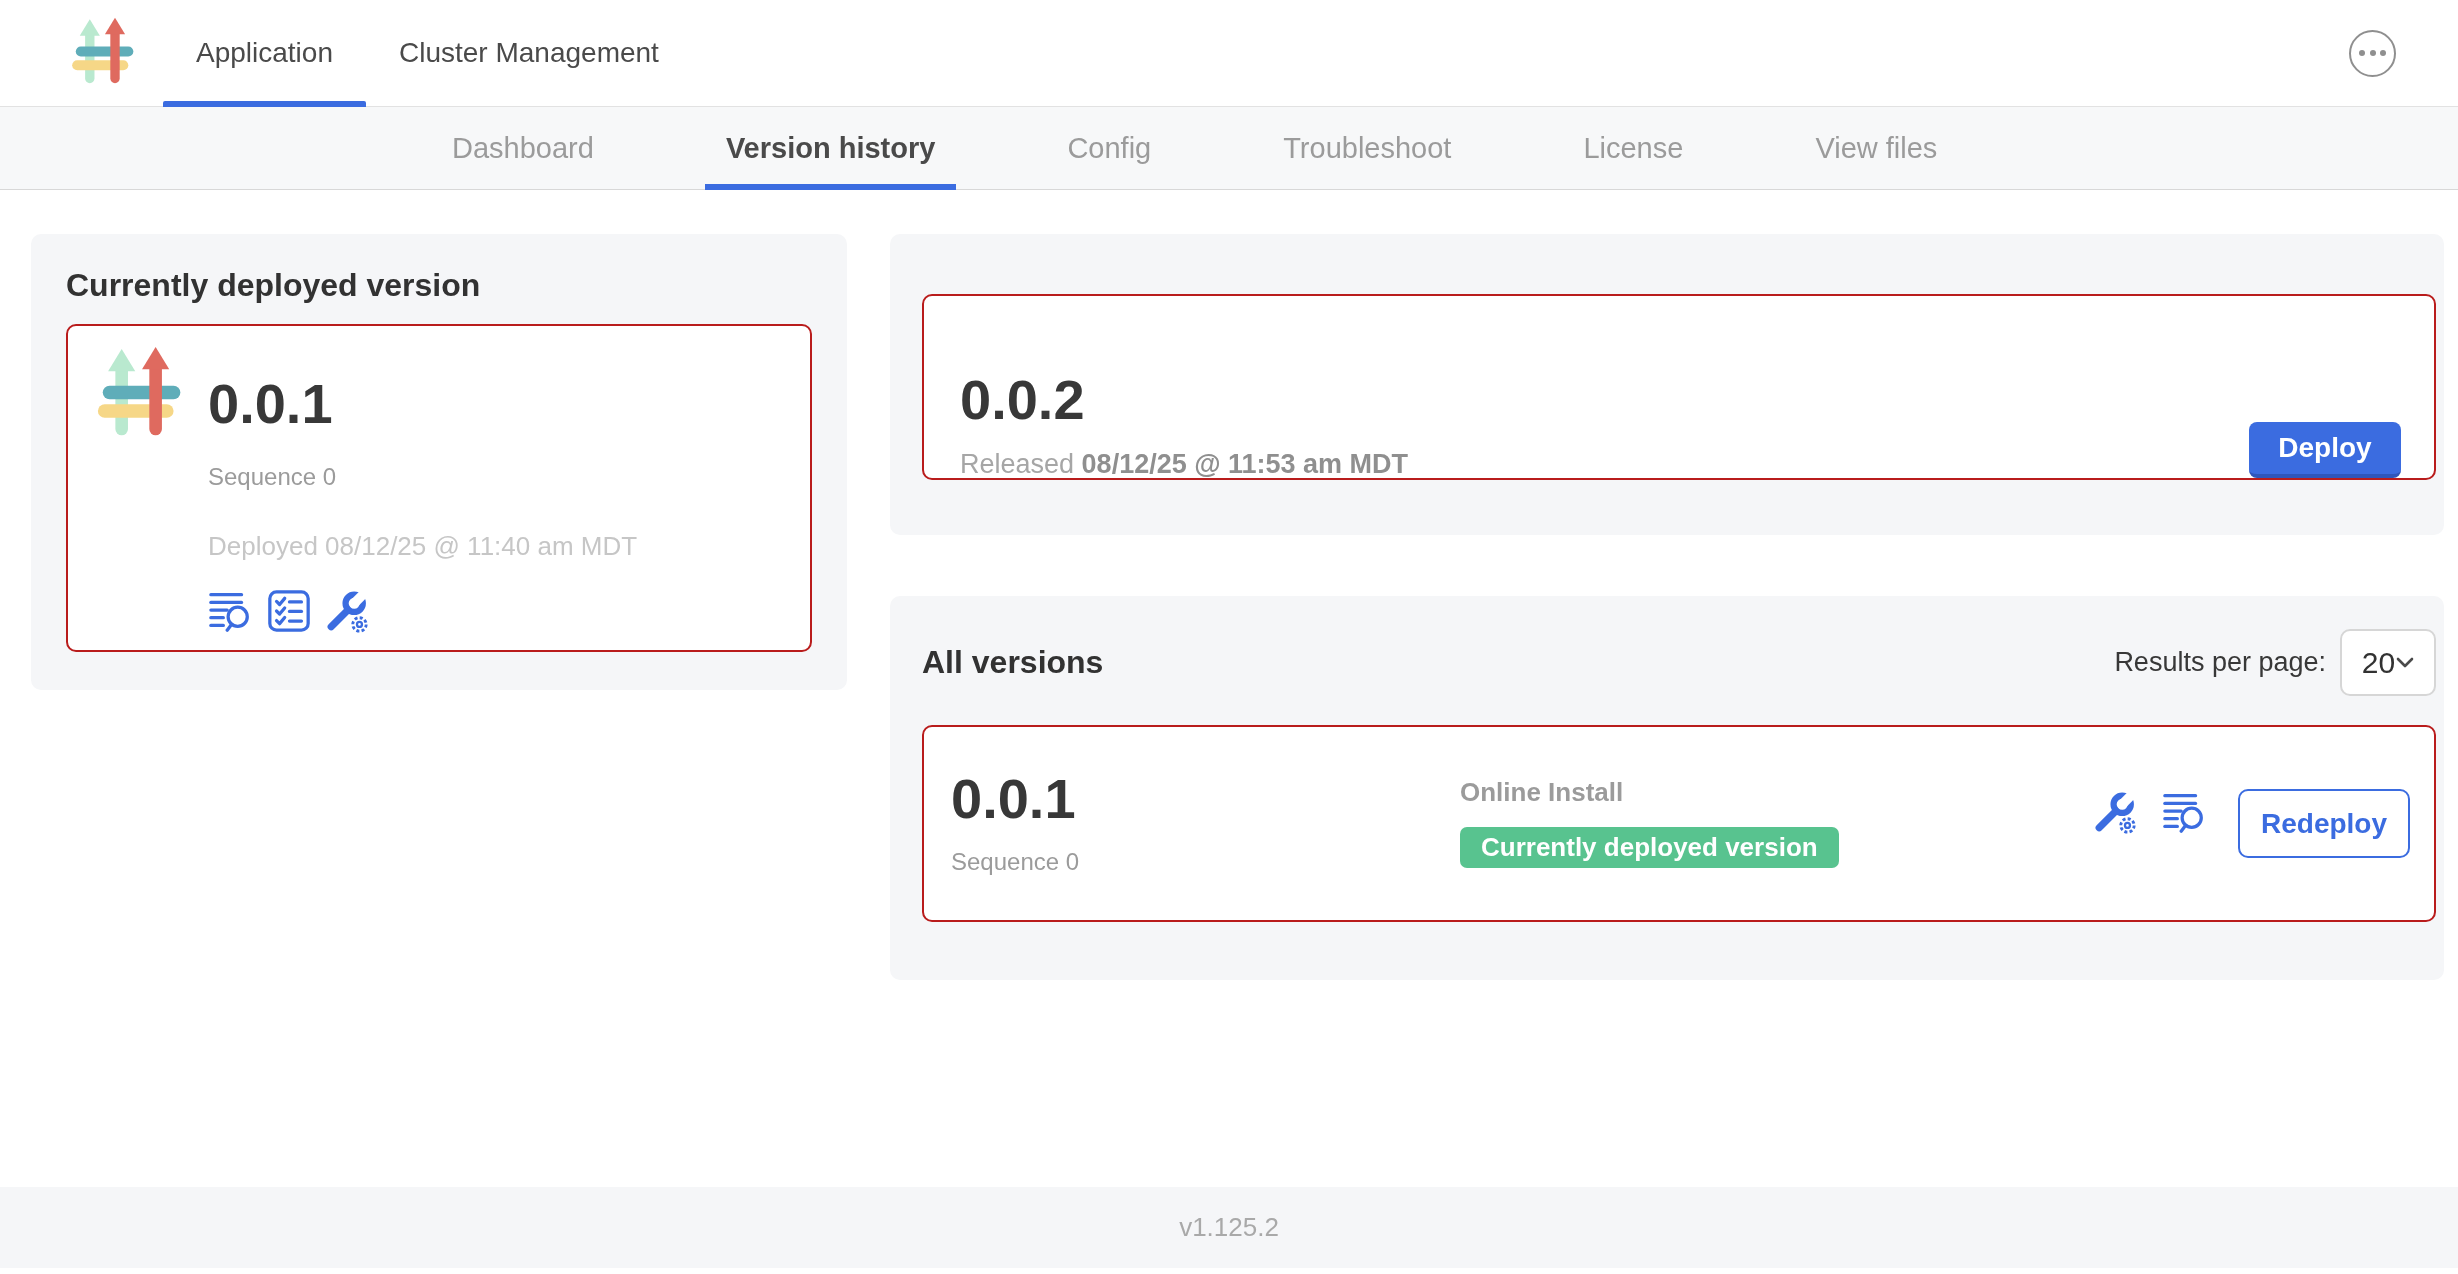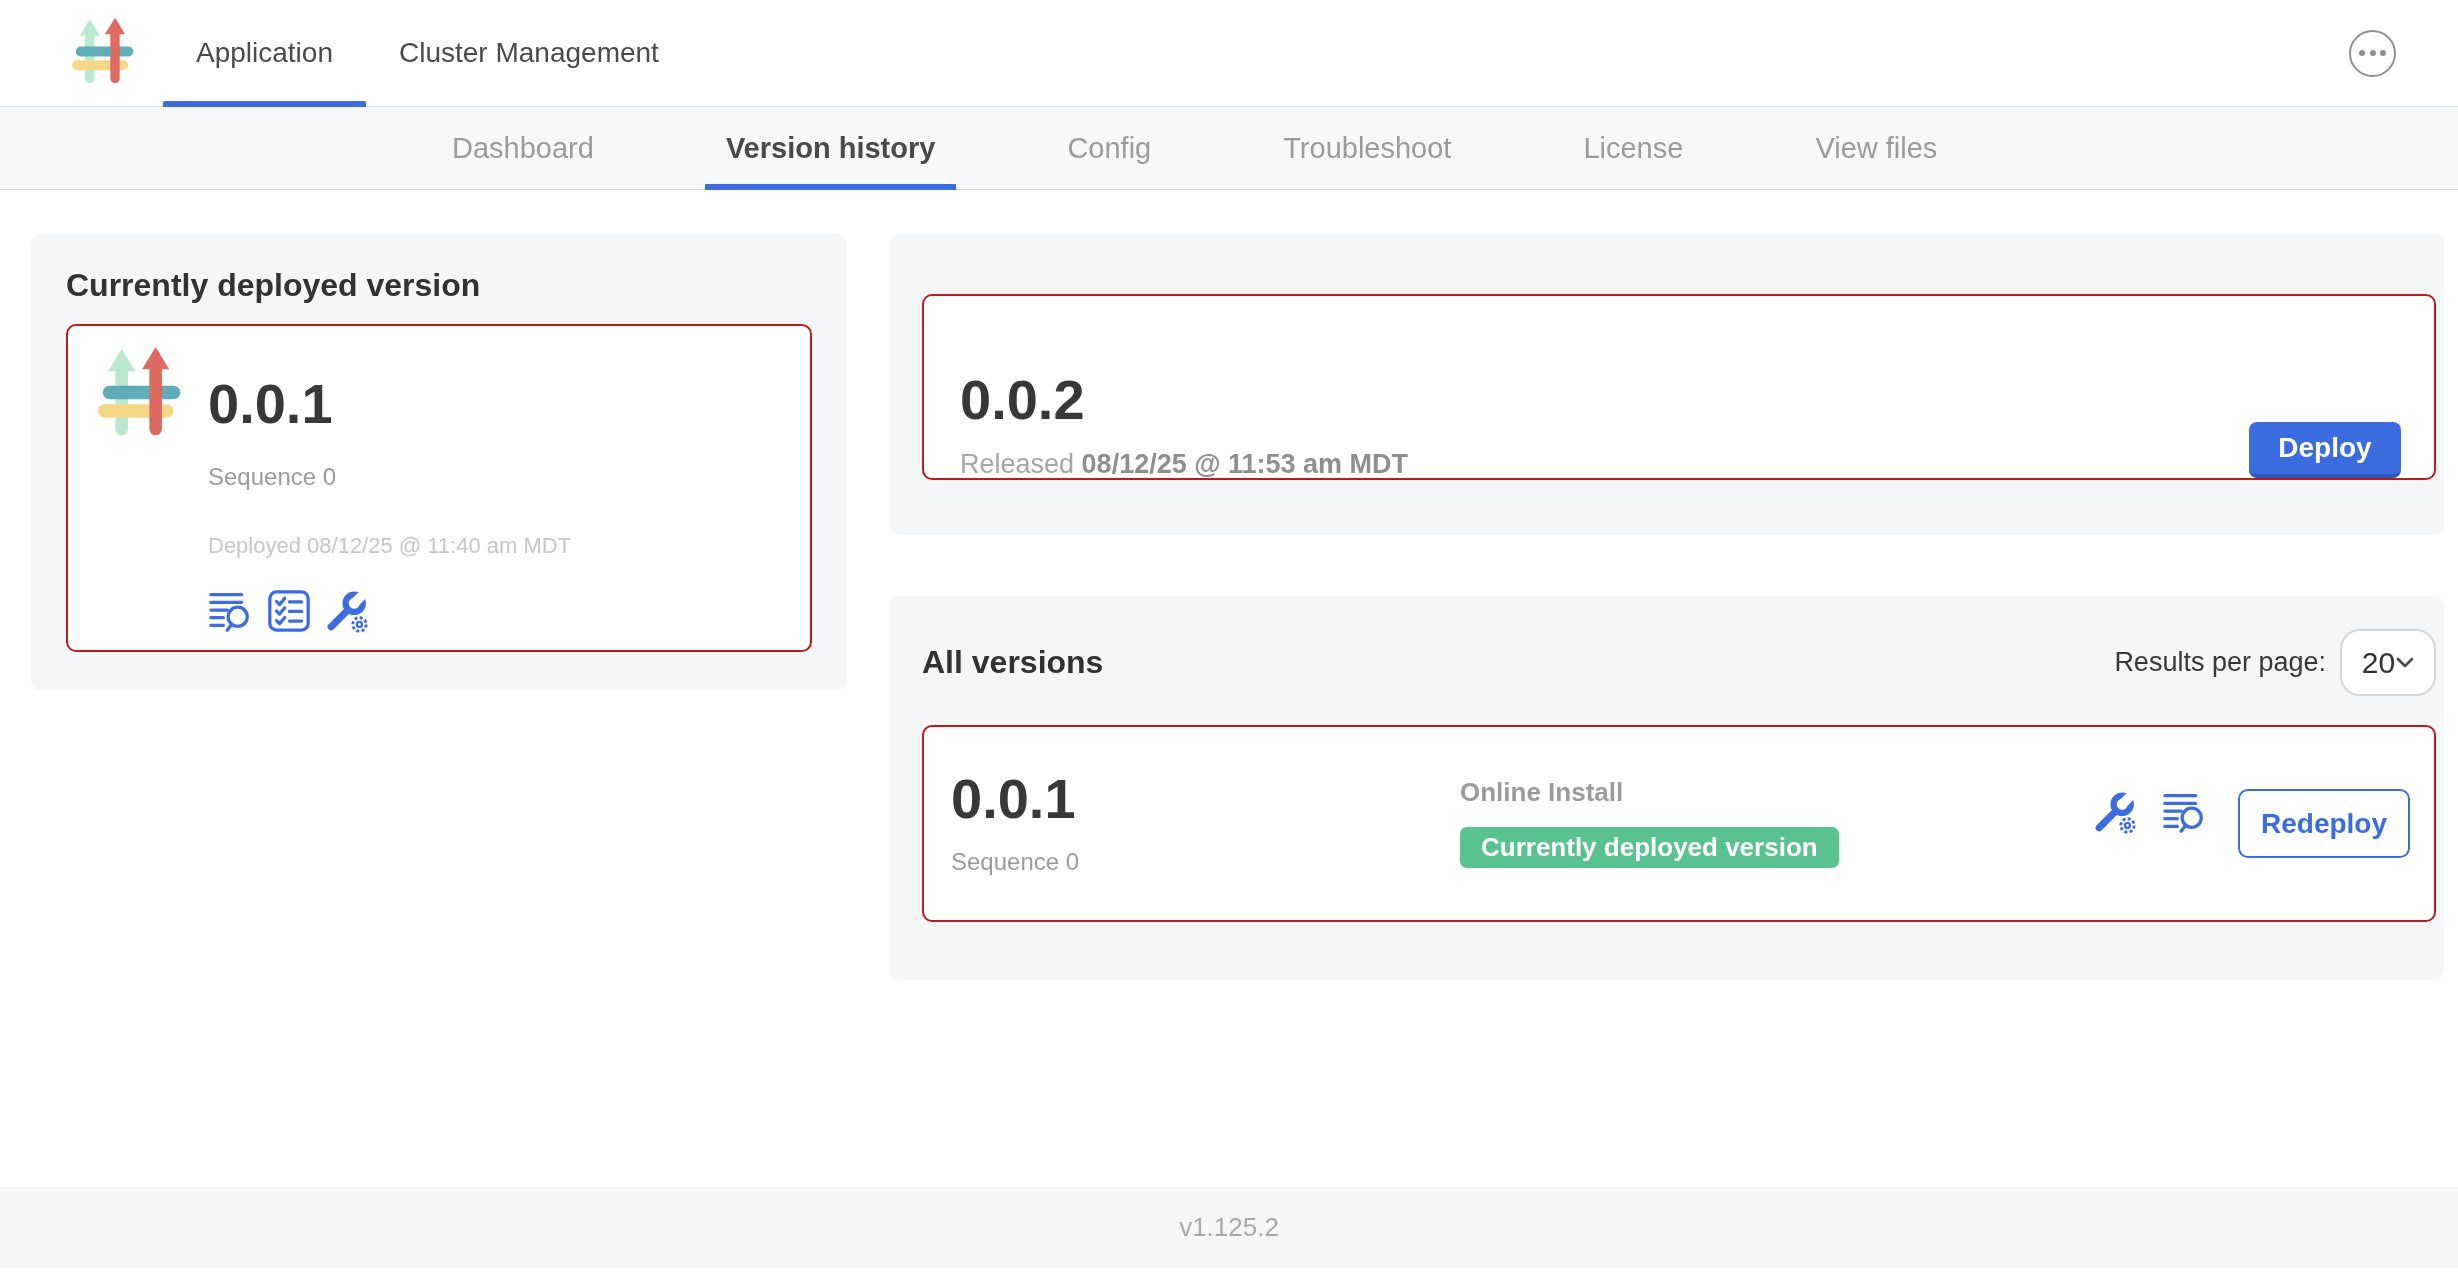--- a/index.html
+++ b/index.html
@@ -36,42 +36,42 @@
   .card-title{font-size:32px;font-weight:700;color:var(--txt-dark)}
   .inner{background:#fff;border:2px solid #b91c1c;border-radius:10px}
 
   
   .left-card{width:816px;height:456px;padding:33px 35px 0 35px;flex:0 0 auto}
   .deployed-inner{margin-top:20px;height:328px;display:flex;padding:20px 20px 0 27px}
   .dep-logo{width:97px;height:97px;flex:0 0 auto}
   .dep-text{margin-left:16px;padding-top:30px}
   .big-version{font-size:56px;line-height:56px;font-weight:700;color:#383838}
   .seq{margin-top:32px;font-size:24px;line-height:26px;color:var(--txt-gray)}
-  .deployed-at{margin-top:42px;font-size:22px;line-height:28px;color:var(--txt-light)}
+  .deployed-at{margin-top:42px;font-size:26px;line-height:28px;color:var(--txt-light)}
   .icon-row{margin-top:28px;display:flex;gap:12px}
   .sicon{width:46px;height:46px;cursor:pointer}
 
   
   .right-col{flex:1;display:flex;flex-direction:column}
   .avail-card{height:301px;padding:32px 8px 0 32px}
   .hdr-row{display:flex;align-items:center;justify-content:space-between}
   .hdr-row.pad-r{padding-right:28px}
   .check-link{display:flex;align-items:center;gap:10px;color:var(--blue);font-size:27px;font-weight:700;cursor:pointer}
   .refresh-glyph{font-family:"DejaVu Sans",sans-serif;font-size:38px;line-height:30px;font-weight:400}
   .check-text{text-decoration:underline}
   .avail-inner{margin-top:28px;height:186px;display:flex;align-items:flex-end;padding:0 33px 0 36px}
   .rel-line{margin-top:25px;font-size:27px;line-height:27px;color:#a6a6a6}
   .rel-line b{color:#8f8f8f;font-weight:700}
   .deploy-btn{margin-left:auto;width:152px;height:56px;background:var(--blue);border:none;border-bottom:4px solid var(--blue-dark);border-radius:8px;color:#fff;font-size:28px;font-weight:700;font-family:inherit;cursor:pointer;display:flex;align-items:center;justify-content:center}
 
   
   .allv-card{height:384px;margin-top:61px;padding:33px 8px 0 32px}
   .rpp{display:flex;align-items:center;gap:14px}
   .rpp-label{font-size:27px;font-weight:500;color:#383838}
-  .select{width:96px;height:67px;background:#fff;border:2px solid #d6d6d6;border-radius:20px;display:flex;align-items:center;justify-content:center;gap:1px;font-size:30px;color:var(--txt-dark);cursor:pointer}
+  .select{width:96px;height:67px;background:#fff;border:2px solid #d6d6d6;border-radius:10px;display:flex;align-items:center;justify-content:center;gap:1px;font-size:30px;color:var(--txt-dark);cursor:pointer}
   .row-card{margin-top:29px;height:197px;display:flex;align-items:center;padding:0 24px 0 27px}
   .v-block{width:509px;flex:0 0 auto}
   .row-version{font-size:56px;line-height:52px;font-weight:700;color:#383838}
   .row-seq{margin-top:24px;font-size:24px;line-height:26px;color:var(--txt-gray)}
   .mid-block{flex:1}
   .install-type{font-size:26px;line-height:26px;font-weight:700;color:var(--txt-gray)}
   .badge{display:inline-block;margin-top:22px;background:var(--green);color:#fff;font-size:26px;line-height:27px;font-weight:600;padding:7px 21px;border-radius:7px}
   .actions{display:flex;align-items:flex-start;gap:24px;flex:0 0 auto}
   .redeploy-btn{width:172px;height:69px;border:2.5px solid var(--blue);border-radius:10px;background:#fff;color:var(--blue);font-size:28px;font-weight:700;font-family:inherit;cursor:pointer;display:flex;align-items:center;justify-content:center;margin-left:6px}
 

